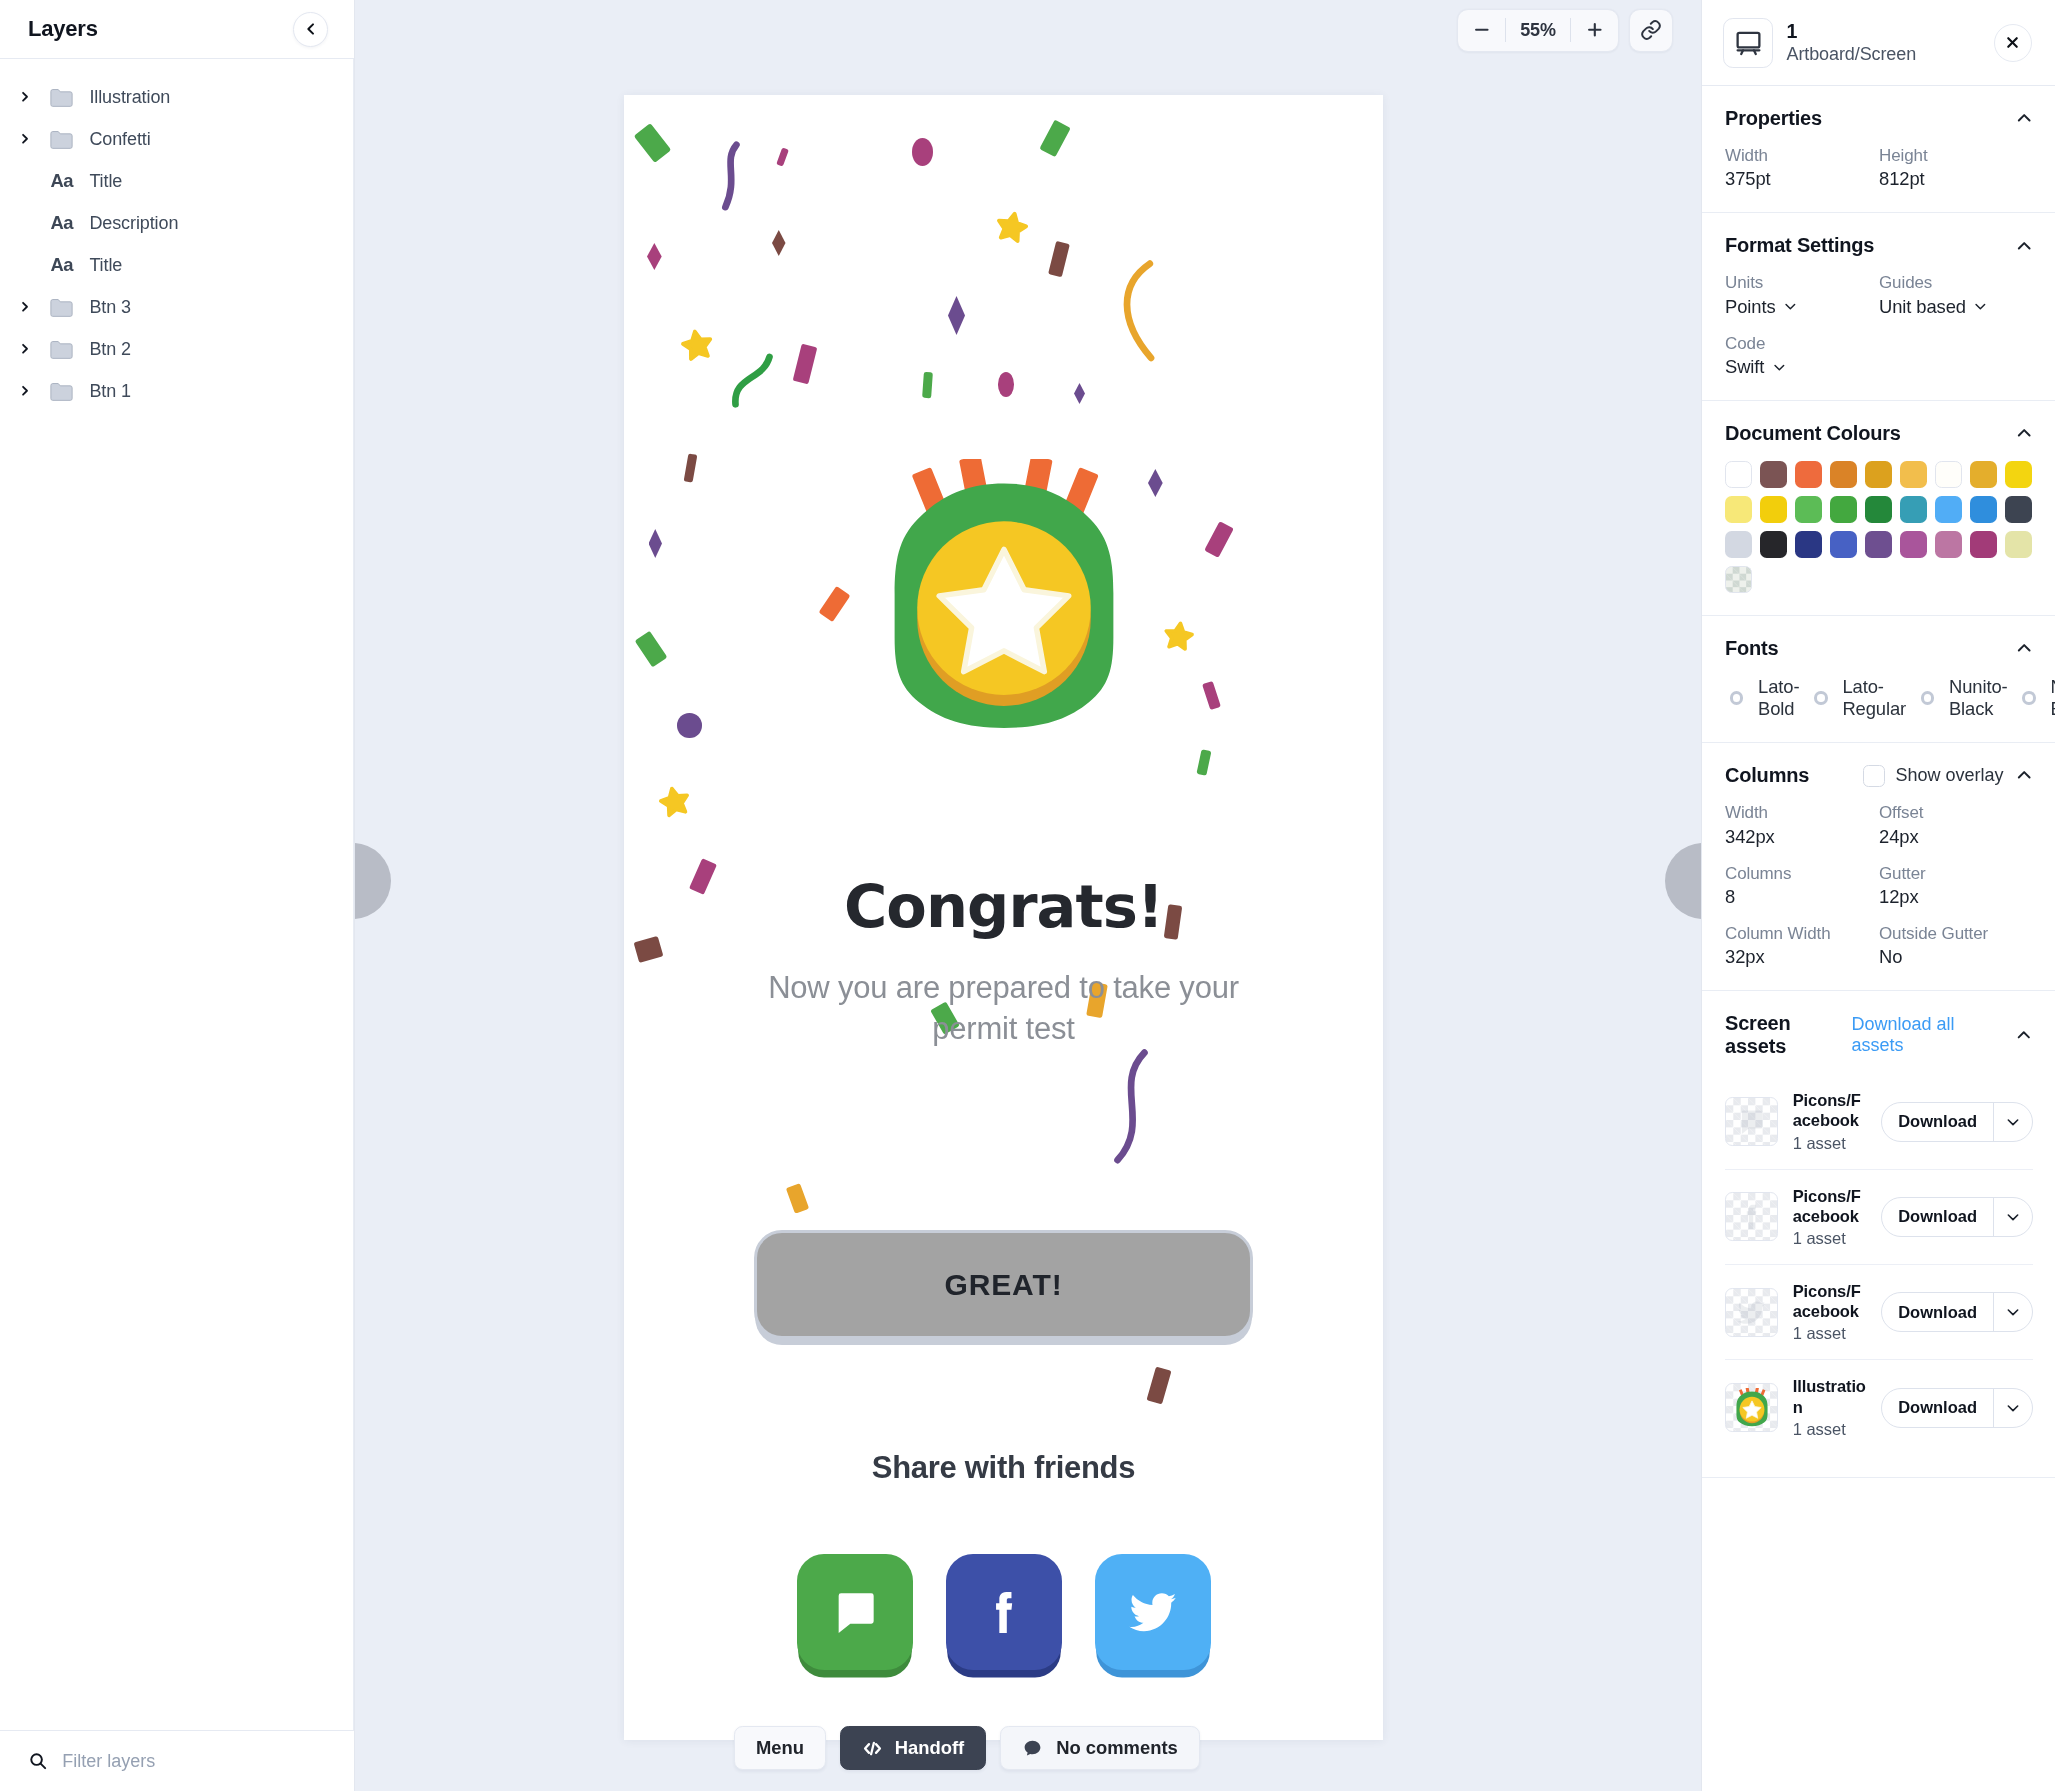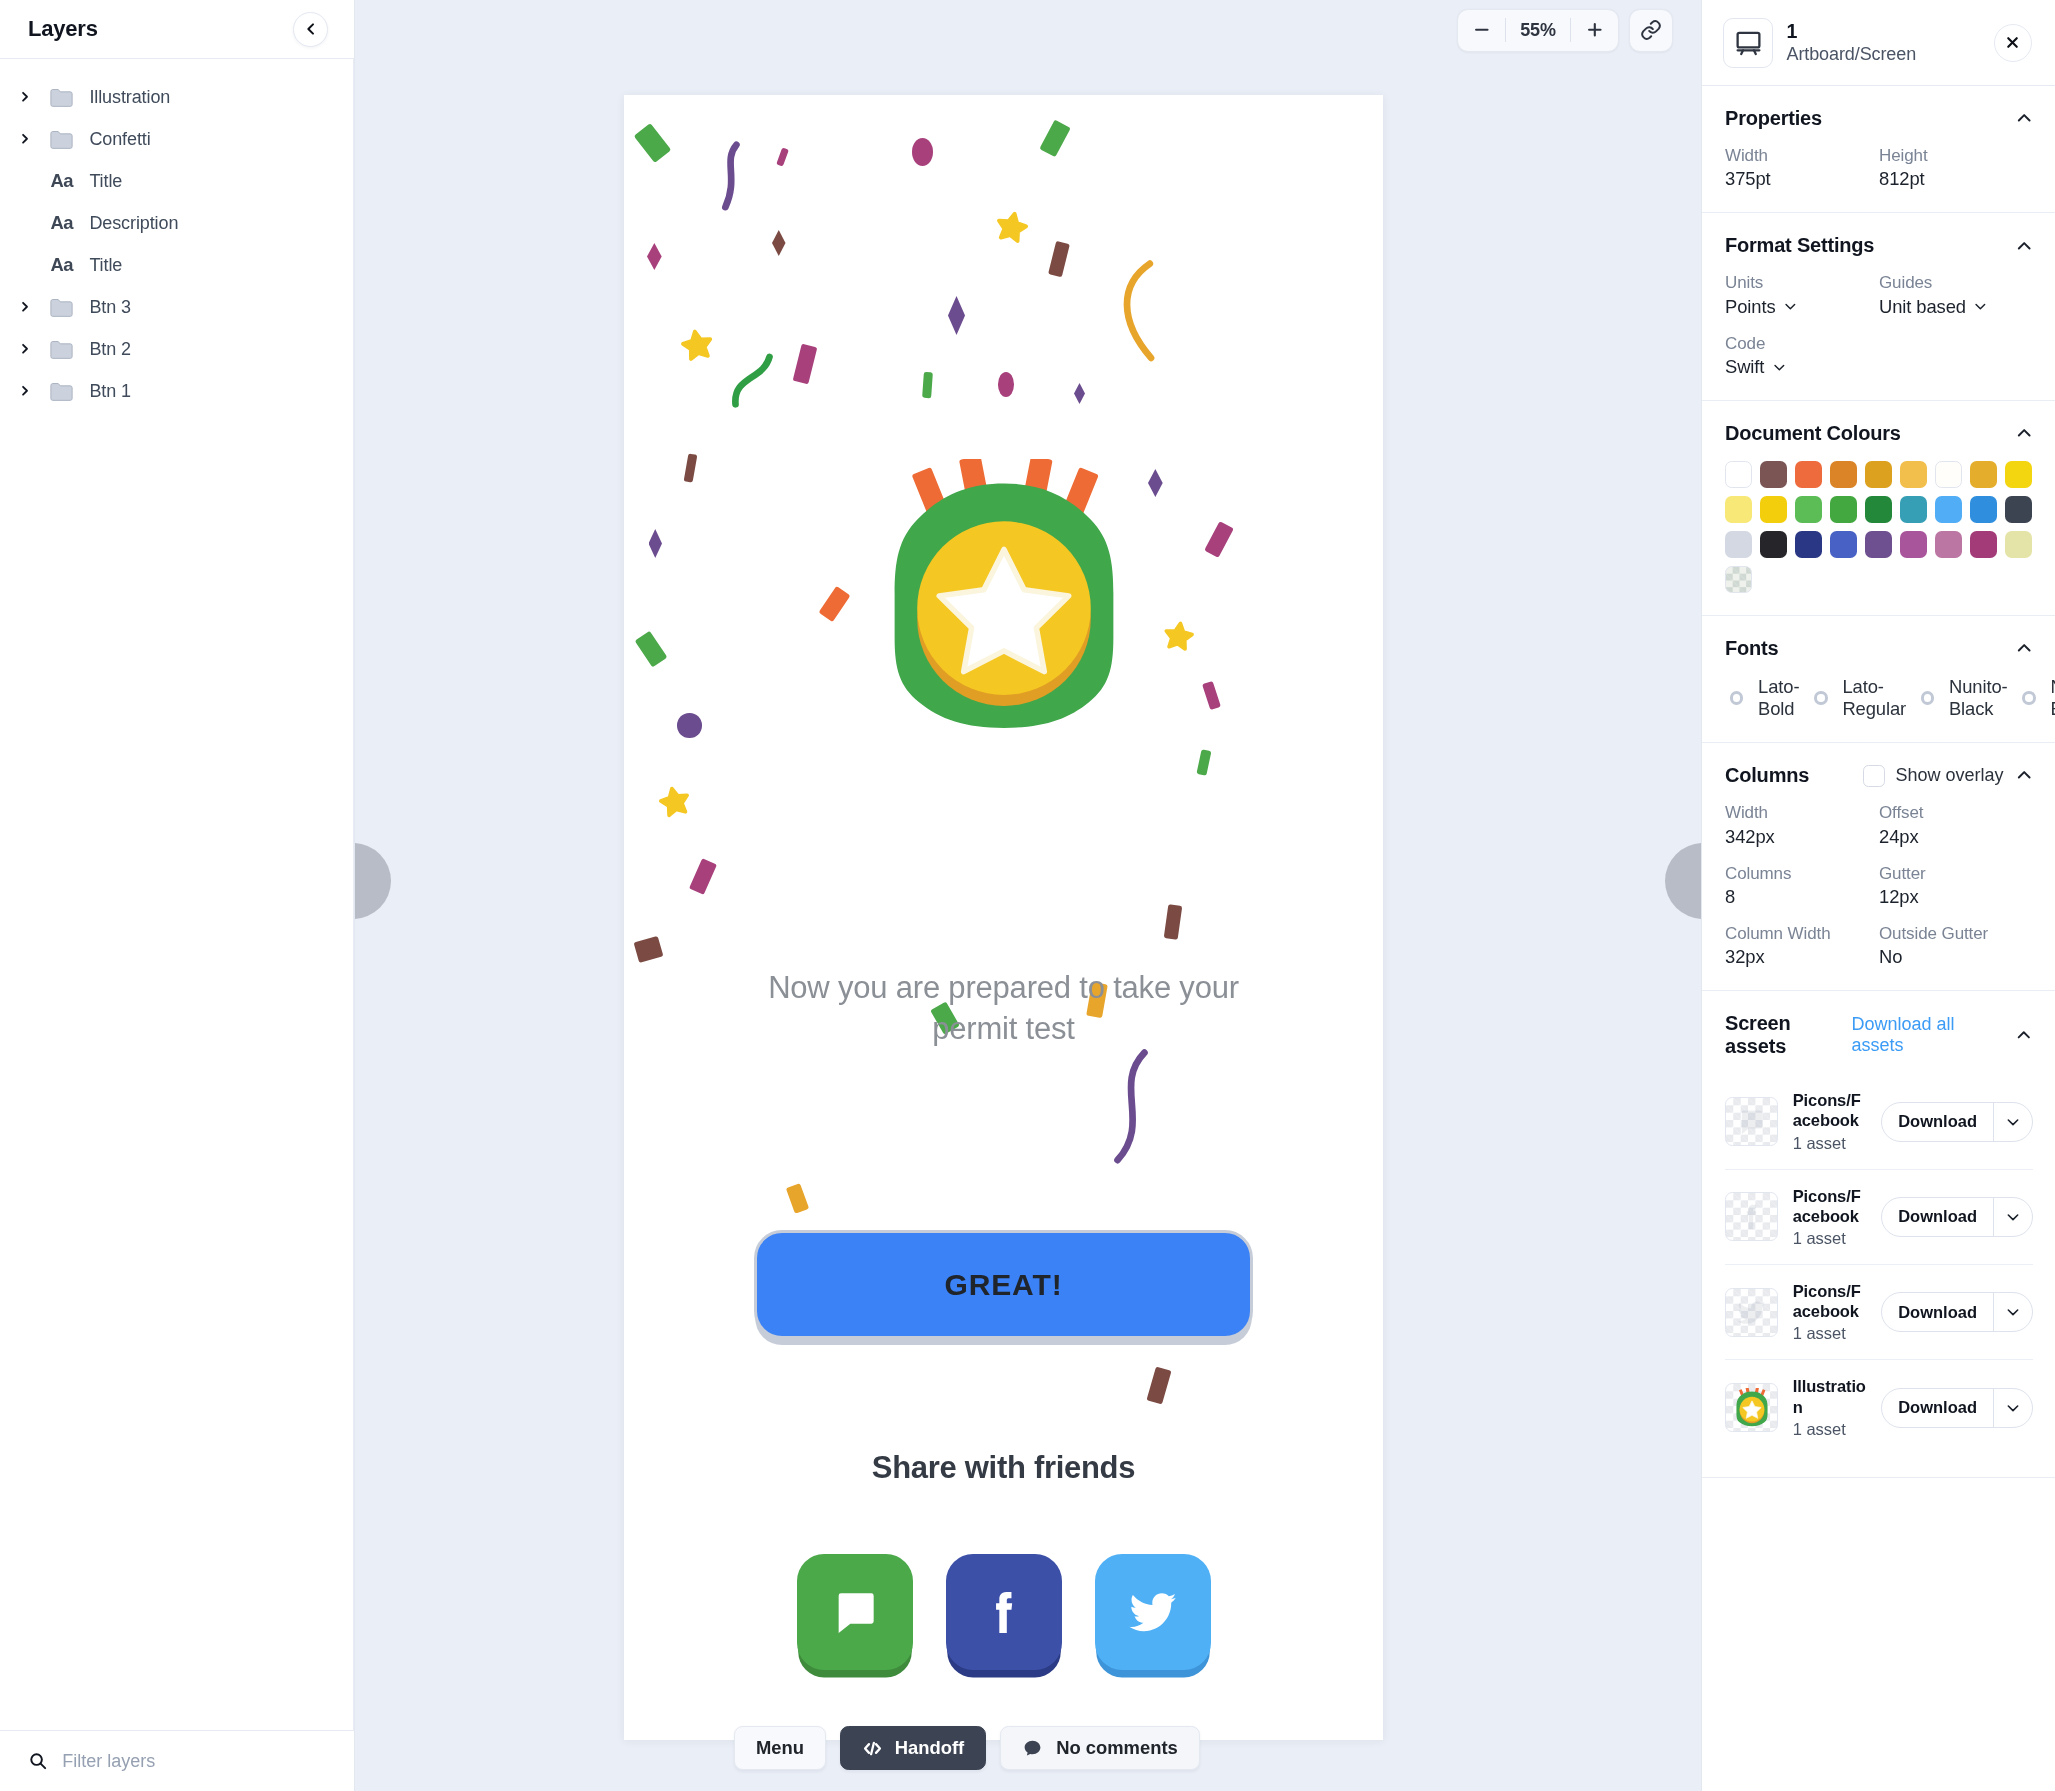--- a/index.html
+++ b/index.html
@@ -114,21 +114,21 @@
     position:absolute; left:0; right:0; top:777px; text-align:center;
     font-size:59px; font-weight:900; color:#25282e; letter-spacing:-0.9px;
     font-family:"DejaVu Sans", sans-serif;
   }
   .screen-desc {
     position:absolute; left:98px; right:98px; top:872px; text-align:center;
     font-size:31px; color:#8b8f96; line-height:1.33; letter-spacing:-0.2px;
   }
   .great-btn {
     position:absolute; left:130px; top:1135px; width:499px; height:109px;
-    border:3.7px solid #c7cdd8; border-radius:28px; background:#3b82f6;
+    border:3.7px solid #c7cdd8; border-radius:28px; background:#a3a3a3;
     box-shadow:0 7.3px 0 -1.2px #c7cdd8;
     display:flex; align-items:center; justify-content:center; cursor:pointer;
   }
   .great-btn span {
     font-size:30px; font-weight:700; color:#20242b; letter-spacing:0.9px;
   }
   .share-title {
     position:absolute; left:0; right:0; top:1355px; text-align:center;
     font-size:31px; font-weight:700; color:#353b45; letter-spacing:-0.3px;
   }
@@ -469,20 +469,21 @@
             <rect x="248" y="-4" width="36" height="220" rx="4" fill="#EE6B35" transform="rotate(11 266 106)"></rect>
             <rect x="308" y="12" width="34" height="210" rx="4" fill="#EE6B35" transform="rotate(22 325 117)"></rect>
           </g>
           <path d="M225 40 C288 40 330 62 366 98 C398 130 404 168 404 220 L404 292 C404 344 396 372 364 398 C330 426 288 440 225 440 C162 440 120 426 86 398 C54 372 46 344 46 292 L46 220 C46 168 52 130 84 98 C120 62 162 40 225 40 Z" fill="#41A74B"></path>
           <ellipse cx="225" cy="262" rx="142" ry="142" fill="#E09E24"></ellipse>
           <ellipse cx="225" cy="244" rx="142" ry="142" fill="#F5C723"></ellipse>
           <path d="M225 148 L258 214 L331 224 L278 276 L291 348 L225 314 L159 348 L172 276 L119 224 L192 214 Z" fill="#FFFFFF" stroke="#FAF5DC" stroke-width="9" stroke-linejoin="round"></path>
         </svg>
       </div>
 
+      <div class="screen-title">Congrats!</div>
       <div class="screen-desc">Now you are prepared to take your permit test</div>
 
       <div class="great-btn">
         <span>GREAT!</span>
       </div>
 
       <div class="share-title">Share with friends</div>
 
       <div class="share-row">
         <div class="share-btn" style="background:#4CA94A;box-shadow:0 8.6px 0 -1.2px #3E8B3C;">

